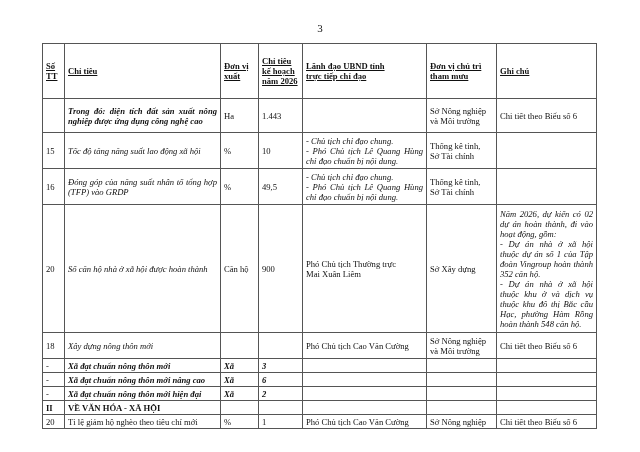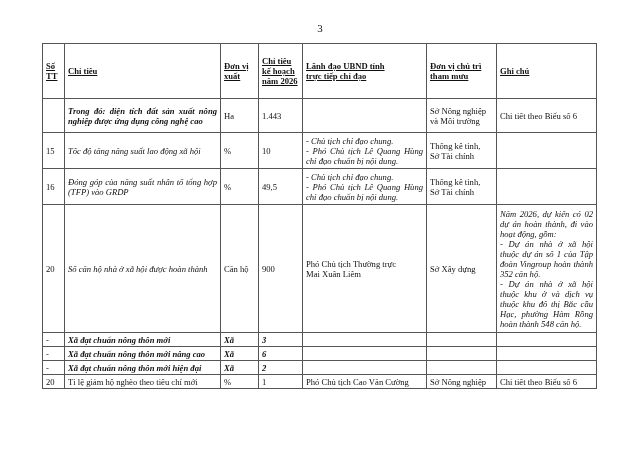--- a/index.html
+++ b/index.html
@@ -86,20 +86,30 @@
       <td class="c-just">Số căn hộ nhà ở xã hội được hoàn thành</td>
       <td class="c-center">Căn hộ</td>
       <td class="c-center">900</td>
       <td class="pre c-center">Phó Chủ tịch Thường trực
 Mai Xuân Liêm</td>
       <td class="pre c-center">Sở Xây dựng</td>
       <td class="pre c-just">Năm 2026, dự kiến có 02 dự án hoàn thành, đi vào hoạt động, gồm:
 - Dự án nhà ở xã hội thuộc dự án số 1 của Tập đoàn Vingroup hoàn thành 352 căn hộ.
 - Dự án nhà ở xã hội thuộc khu ở và dịch vụ thuộc khu đô thị Bắc cầu Hạc, phường Hàm Rồng hoàn thành 548 căn hộ.</td>
     </tr>
+    <tr style="height:26px">
+      <td class="c-stt">18</td>
+      <td class="c-just">Xây dựng nông thôn mới</td>
+      <td class="c-center"></td>
+      <td class="c-center"></td>
+      <td class="pre c-center">Phó Chủ tịch Cao Văn Cường</td>
+      <td class="pre c-center">Sở Nông nghiệp
+và Môi trường</td>
+      <td class="c-center">Chi tiết theo Biểu số 6</td>
+    </tr>
     <tr style="height:14px">
       <td class="c-stt">-</td>
       <td class="it">Xã đạt chuẩn nông thôn mới</td>
       <td class="c-center it">Xã</td>
       <td class="c-center it">3</td>
       <td></td>
       <td></td>
       <td></td>
     </tr>
     <tr style="height:14px">
@@ -114,20 +124,29 @@
     <tr style="height:14px">
       <td class="c-stt">-</td>
       <td class="it">Xã đạt chuẩn nông thôn mới hiện đại</td>
       <td class="c-center it">Xã</td>
       <td class="c-center it">2</td>
       <td></td>
       <td></td>
       <td></td>
     </tr>
     <tr style="height:14px">
+      <td class="c-stt bold">II</td>
+      <td class="bold">VỀ VĂN HÓA - XÃ HỘI</td>
+      <td></td>
+      <td></td>
+      <td></td>
+      <td></td>
+      <td></td>
+    </tr>
+    <tr style="height:14px">
       <td class="c-stt">20</td>
       <td>Tỉ lệ giảm hộ nghèo theo tiêu chí mới</td>
       <td class="c-center">%</td>
       <td class="c-center">1</td>
       <td class="c-center">Phó Chủ tịch Cao Văn Cường</td>
       <td class="c-center">Sở Nông nghiệp</td>
       <td class="c-center">Chi tiết theo Biểu số 6</td>
     </tr>
   </tbody>
 </table>

